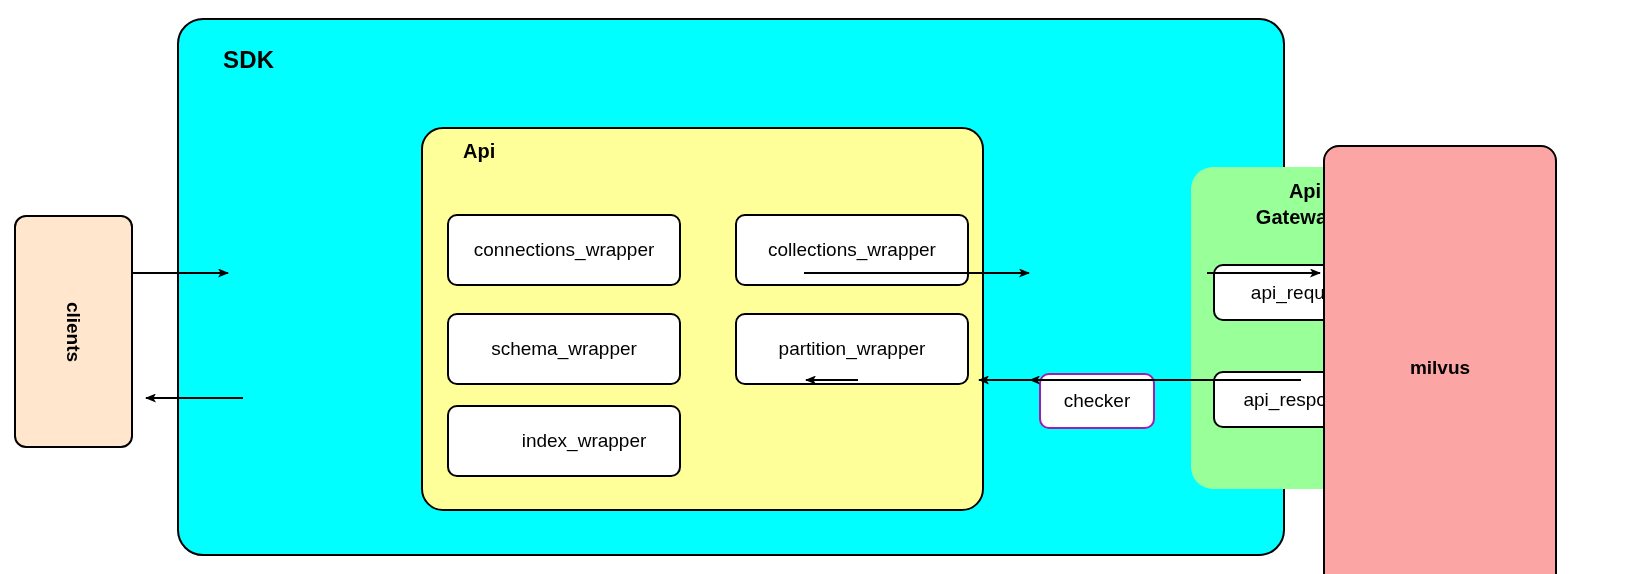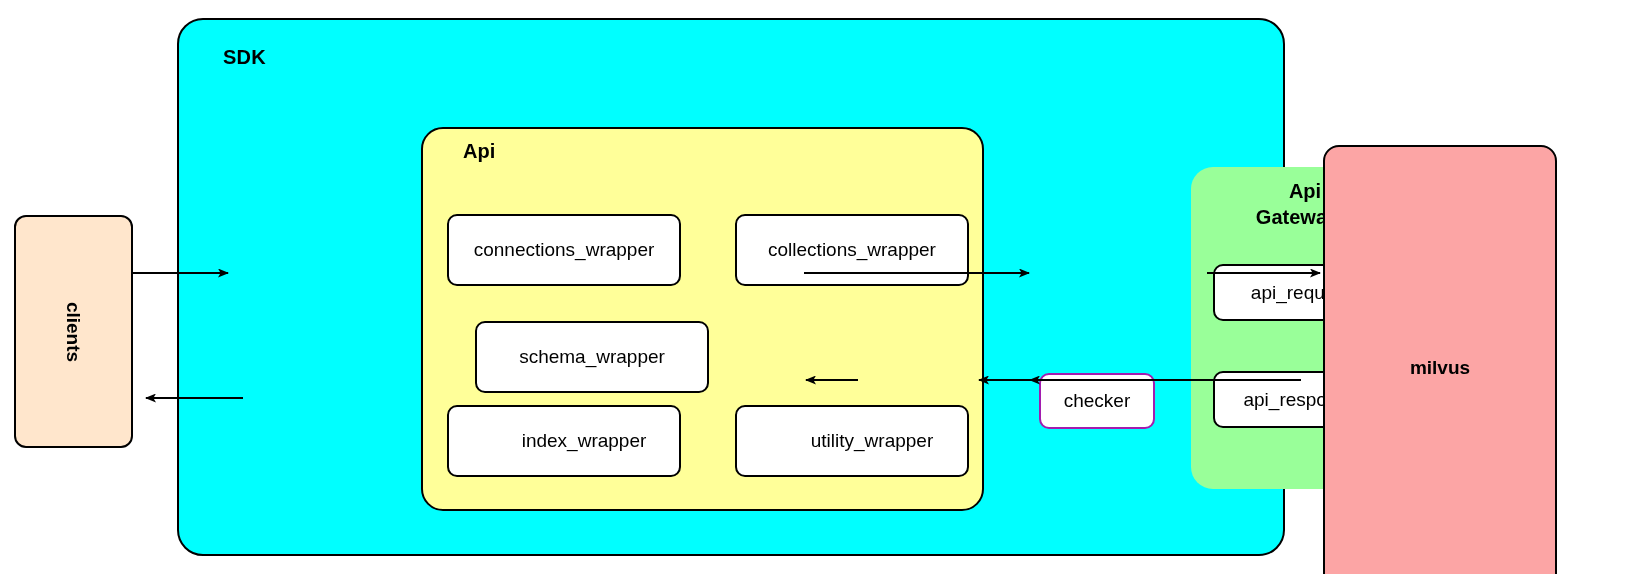--- a/index.html
+++ b/index.html
@@ -35,21 +35,21 @@
     height: 538px;
     background: #00ffff;
     border: 2px solid #000000;
     border-radius: 26px;
     display: block;
   }
   #sdk-title {
     position: absolute;
     left: 44px;
     top: 26px;
-    font-size: 20px;
+    font-size: 24px;
     font-weight: bold;
     color: #000000;
     letter-spacing: 0.2px;
   }
   
   #api-wrapper-container {
     left: 242px;
     top: 107px;
     width: 563px;
     height: 384px;
@@ -80,21 +80,21 @@
     align-items: center;
     justify-content: center;
     font-size: 19px;
     color: #000000;
     width: 234px;
     height: 72px;
   }
   .wrapper-col-left  { left: 24px; }
   .wrapper-col-right { left: 312px; }
   .wrapper-row-1 { top: 85px; }
-  .wrapper-row-2 { top: 192px; margin-left: 28px; }
+  .wrapper-row-2 { top: 184px; }
   .wrapper-row-3 { top: 276px; padding-left: 40px; }
 
   
   #api-gateway-container {
     left: 1012px;
     top: 147px;
     width: 226px;
     height: 322px;
     background: #99ff99;
     border-radius: 22px;
@@ -206,25 +206,25 @@
 
       <div class="wrapper-box wrapper-col-left wrapper-row-1">
         <span>connections_wrapper</span>
       </div>
       <div class="wrapper-box wrapper-col-right wrapper-row-1">
         <span>collections_wrapper</span>
       </div>
       <div class="wrapper-box wrapper-col-left wrapper-row-2">
         <span>schema_wrapper</span>
       </div>
+      <div class="wrapper-box wrapper-col-right wrapper-row-2">
+        <span>partition_wrapper</span>
+      </div>
       <div class="wrapper-box wrapper-col-left wrapper-row-3">
         <span>index_wrapper</span>
-      </div>
-      <div class="wrapper-box wrapper-col-right wrapper-row-3">
-        <span>utility_wrapper</span>
       </div>
     </div>
 
     <div class="node" id="checker-node">
       <span>checker</span>
     </div>
 
     <div class="node" id="api-gateway-container">
       <div id="api-gateway-title">
         <span>Api</span>

